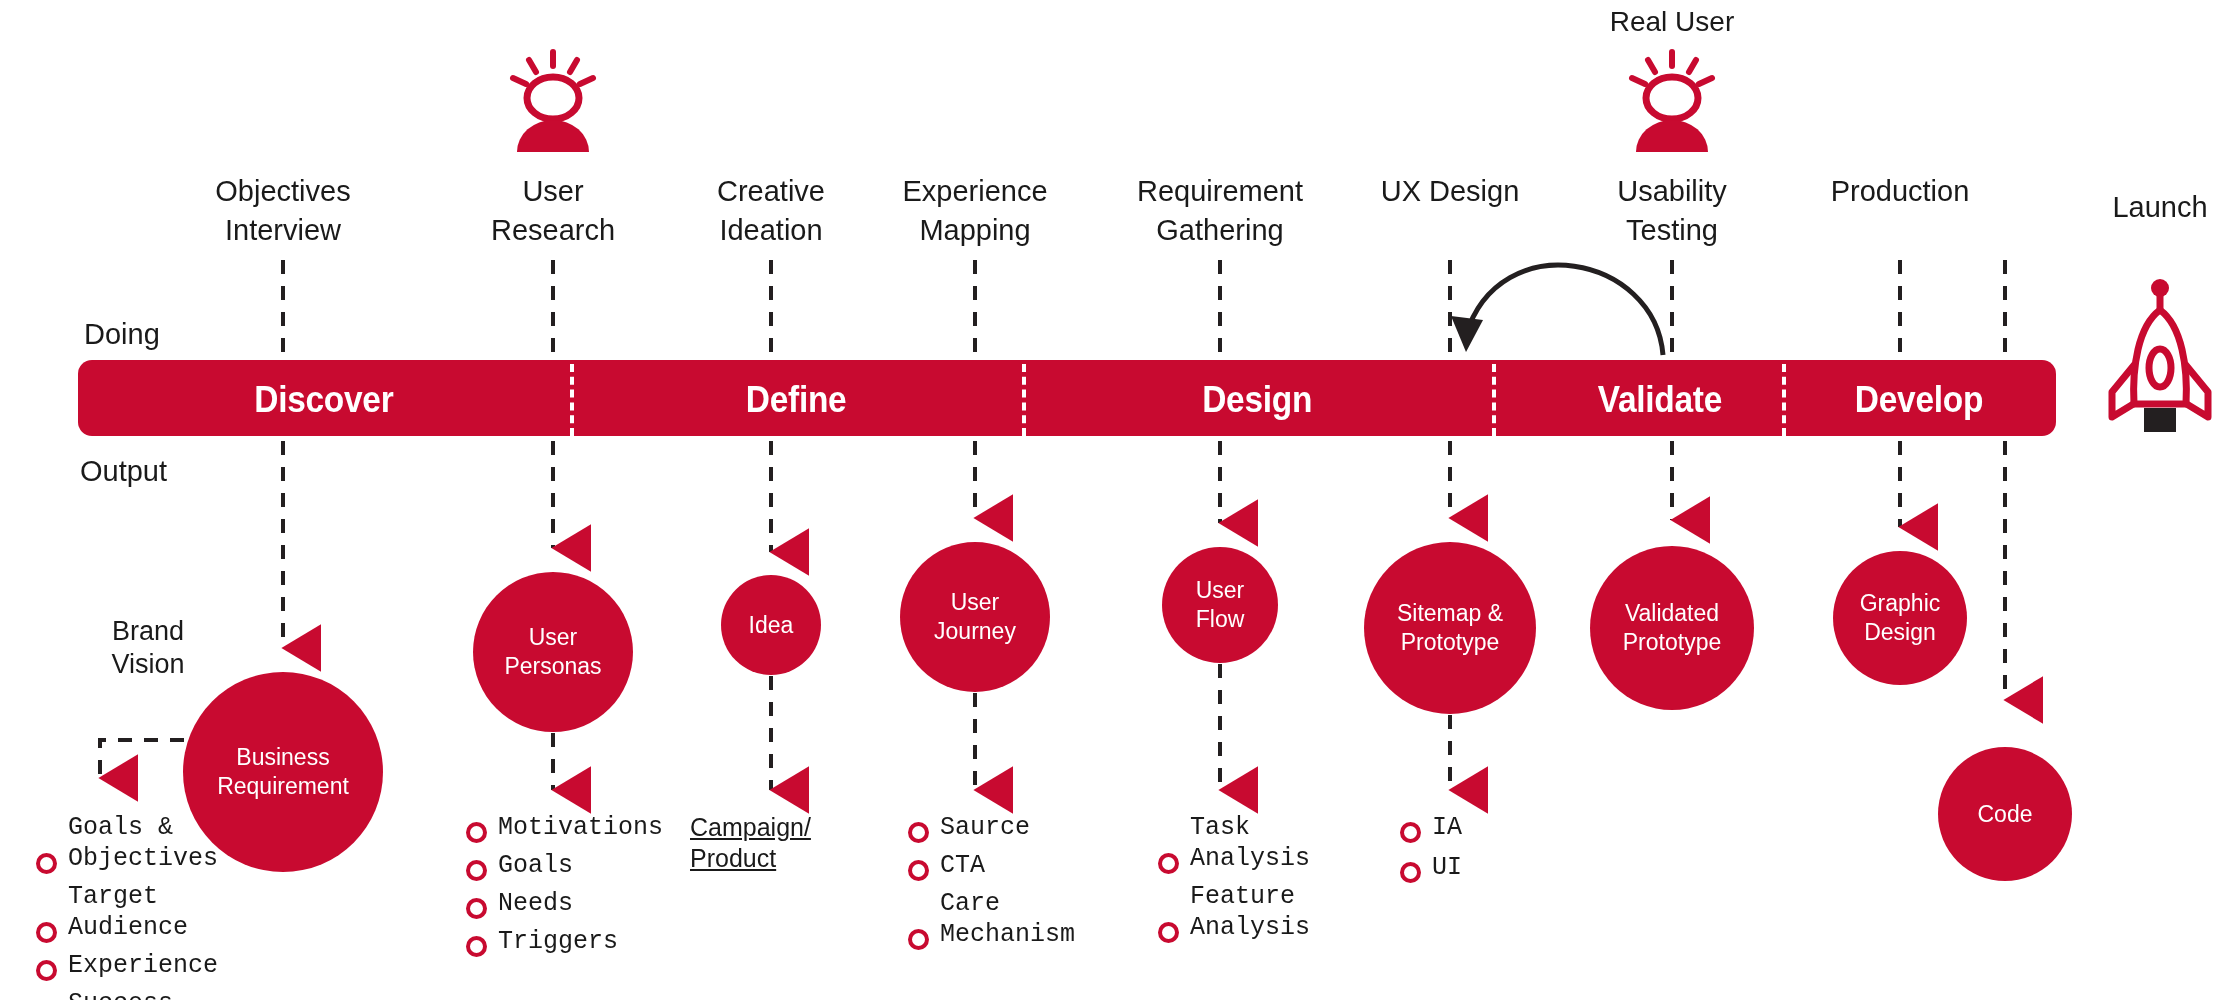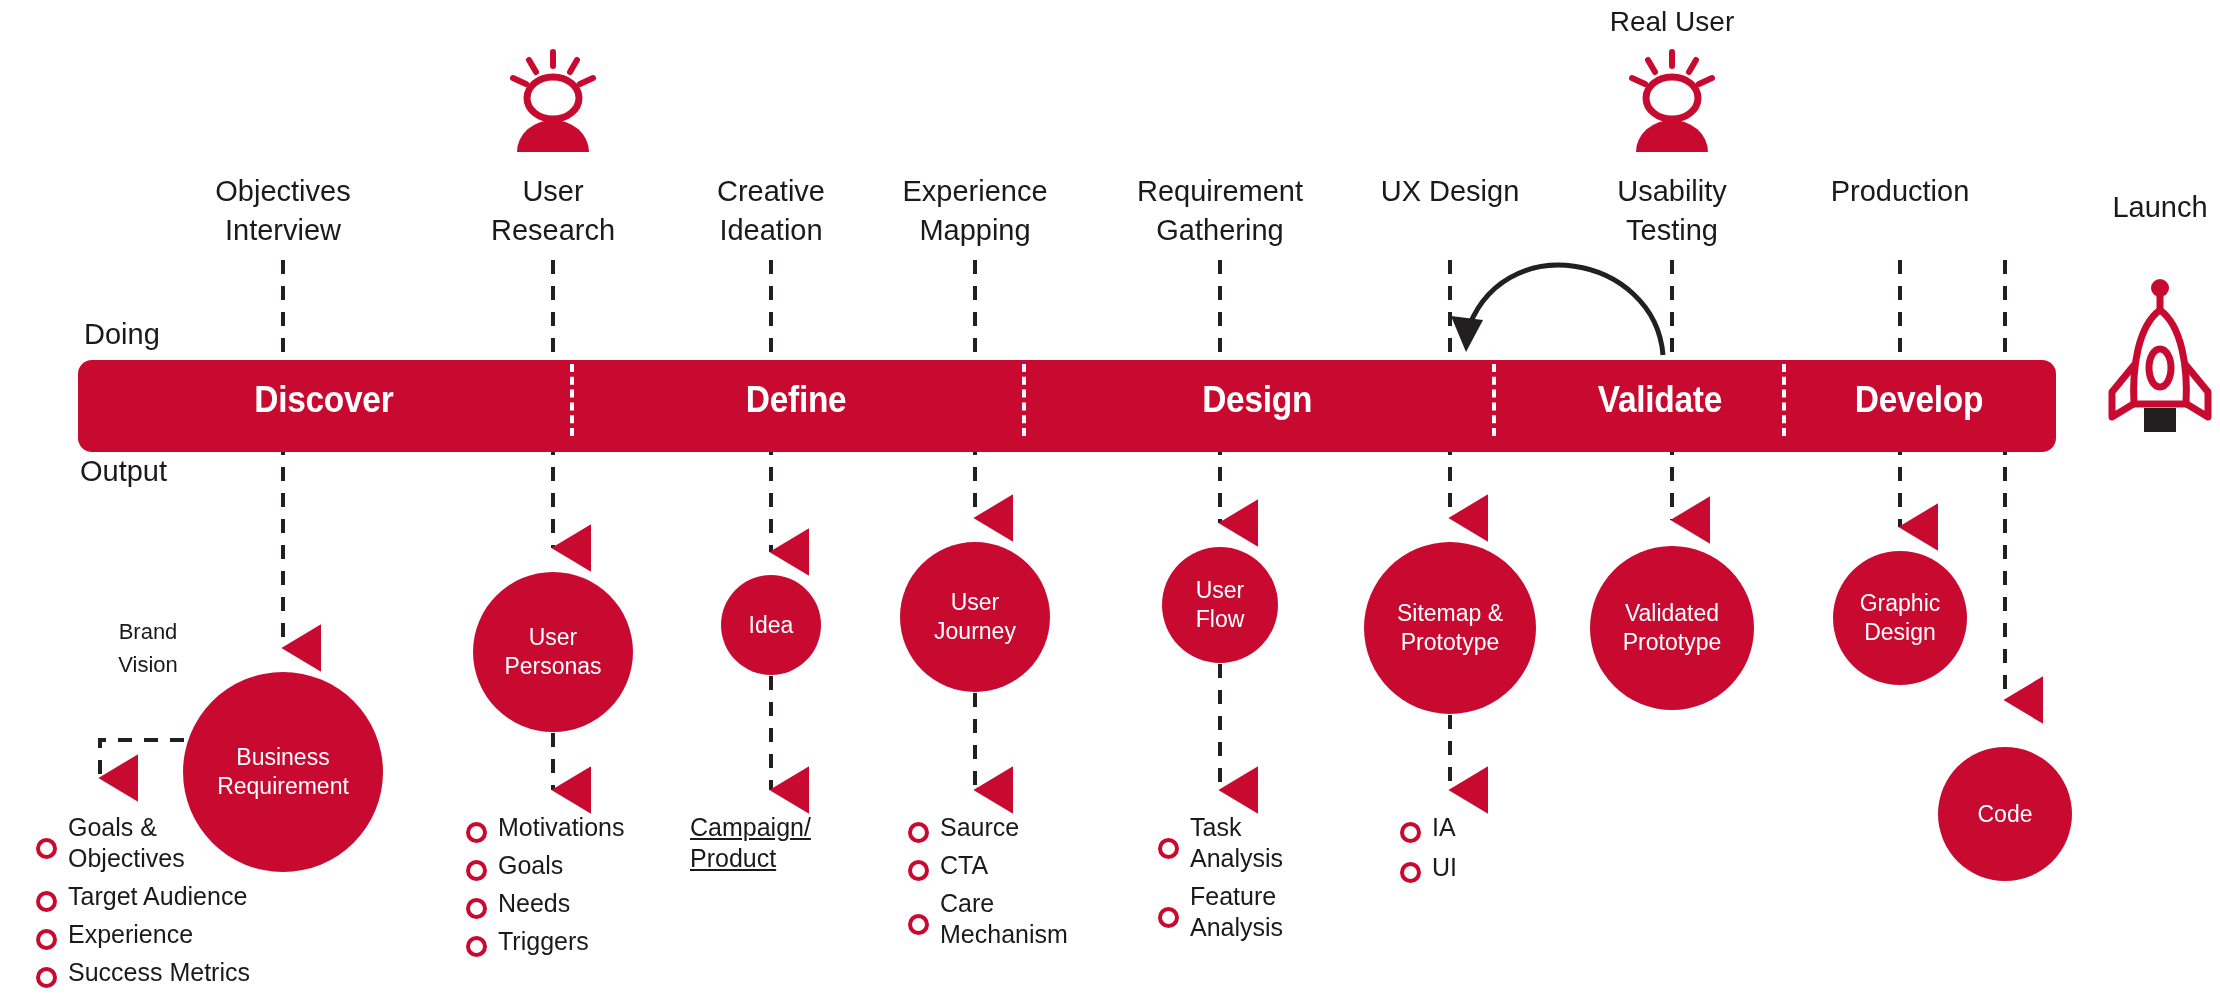--- a/index.html
+++ b/index.html
@@ -12,21 +12,21 @@
   }
   #stage{position:relative;width:2220px;height:1000px;overflow:hidden;background:#fff;}
 
   
   #wires{position:absolute;left:0;top:0;width:2220px;height:1000px;pointer-events:none;}
 
   
   .phase-bar{
     position:absolute;
     left:78px;top:360px;
-    width:1978px;height:92px;
+    width:1978px;height:76px;
     background:var(--brand);
     border-radius:14px;
   }
   .phase-seg{
     position:absolute;top:0;height:80px;
     display:flex;align-items:center;justify-content:center;
   }
   .phase-seg span{
     color:#ffffff;
     font-weight:bold;
@@ -77,22 +77,23 @@
 
   
   .bullets{
     position:absolute;
     font-size:25px;
     line-height:31px;
     color:#1a1a1a;
   }
   .bullets .bi{
     display:flex;
-    align-items:center;
+    align-items:flex-end;
     margin-bottom:7px;
+    font-family:Liberation Mono, monospace;
   }
   .bullets .mk{
     flex:0 0 auto;
     width:13px;height:13px;
     border:4px solid var(--brand);
     border-radius:50%;
     margin-top:10px;
     margin-right:11px;
     box-sizing:content-box;
   }
@@ -100,21 +101,21 @@
   .plain-note{
     position:absolute;
     font-size:25px;line-height:31px;color:#1a1a1a;
     white-space:pre-line;
     text-decoration:underline;
   }
 
   
   .side-caption{
     position:absolute;
-    font-size:22px;line-height:33px;
+    font-size:27px;line-height:33px;
     text-align:center;color:#1a1a1a;
     transform:translateX(-50%);
     white-space:pre-line;
   }
 
   
   .icon-wrap{position:absolute;transform:translateX(-50%);}
   .caption-above{
     position:absolute;
     transform:translateX(-50%);

